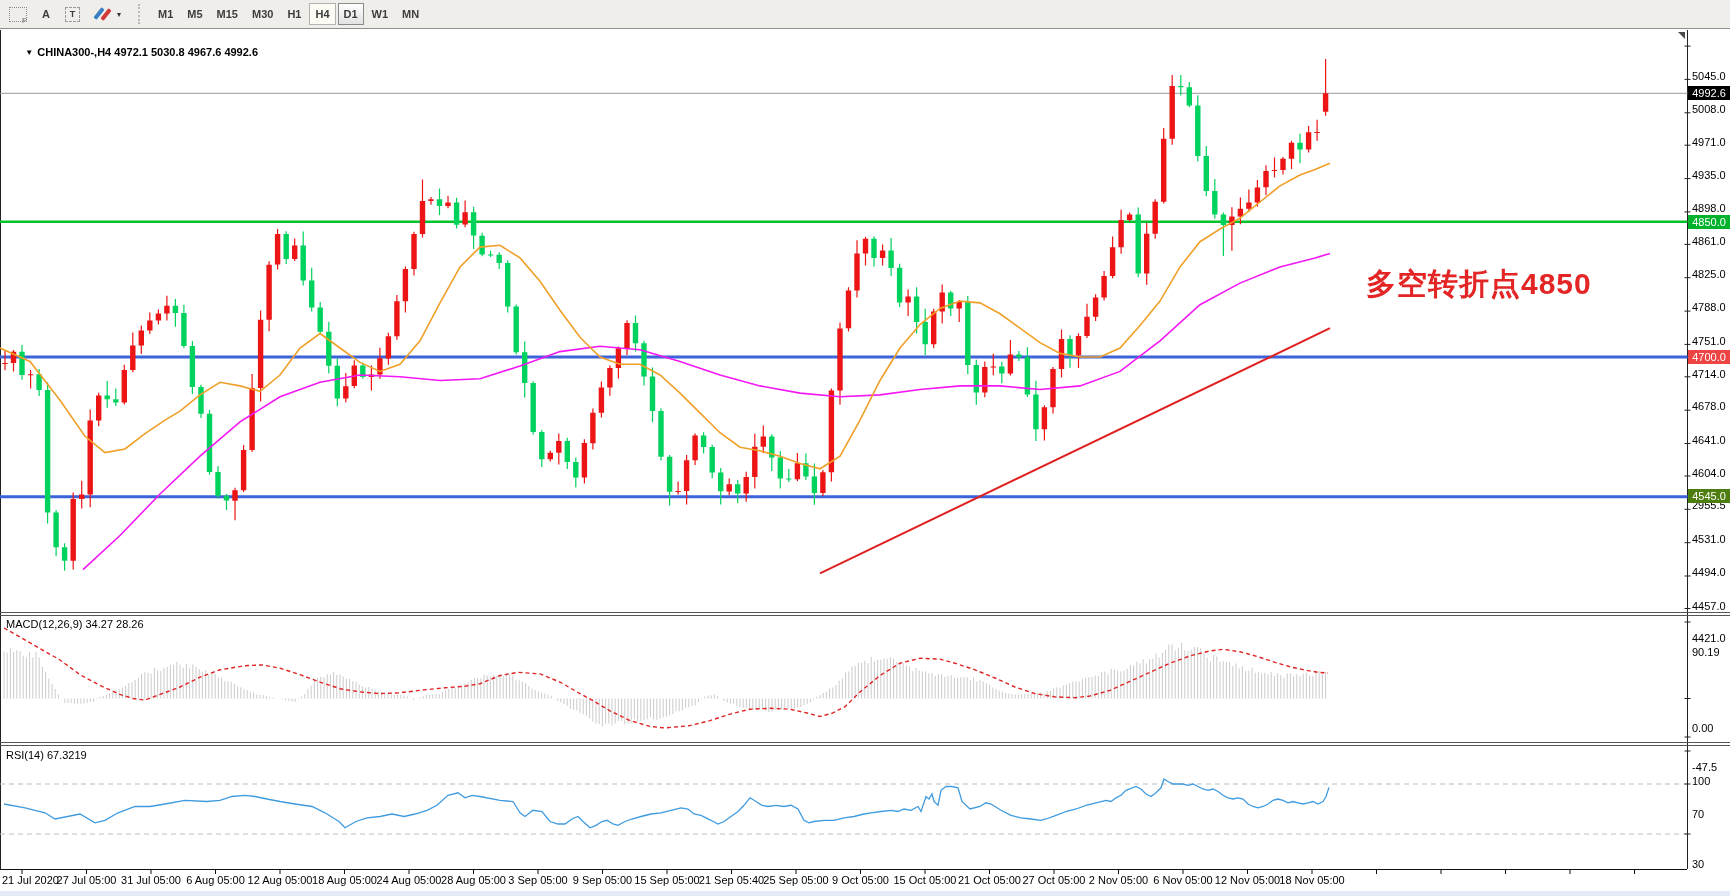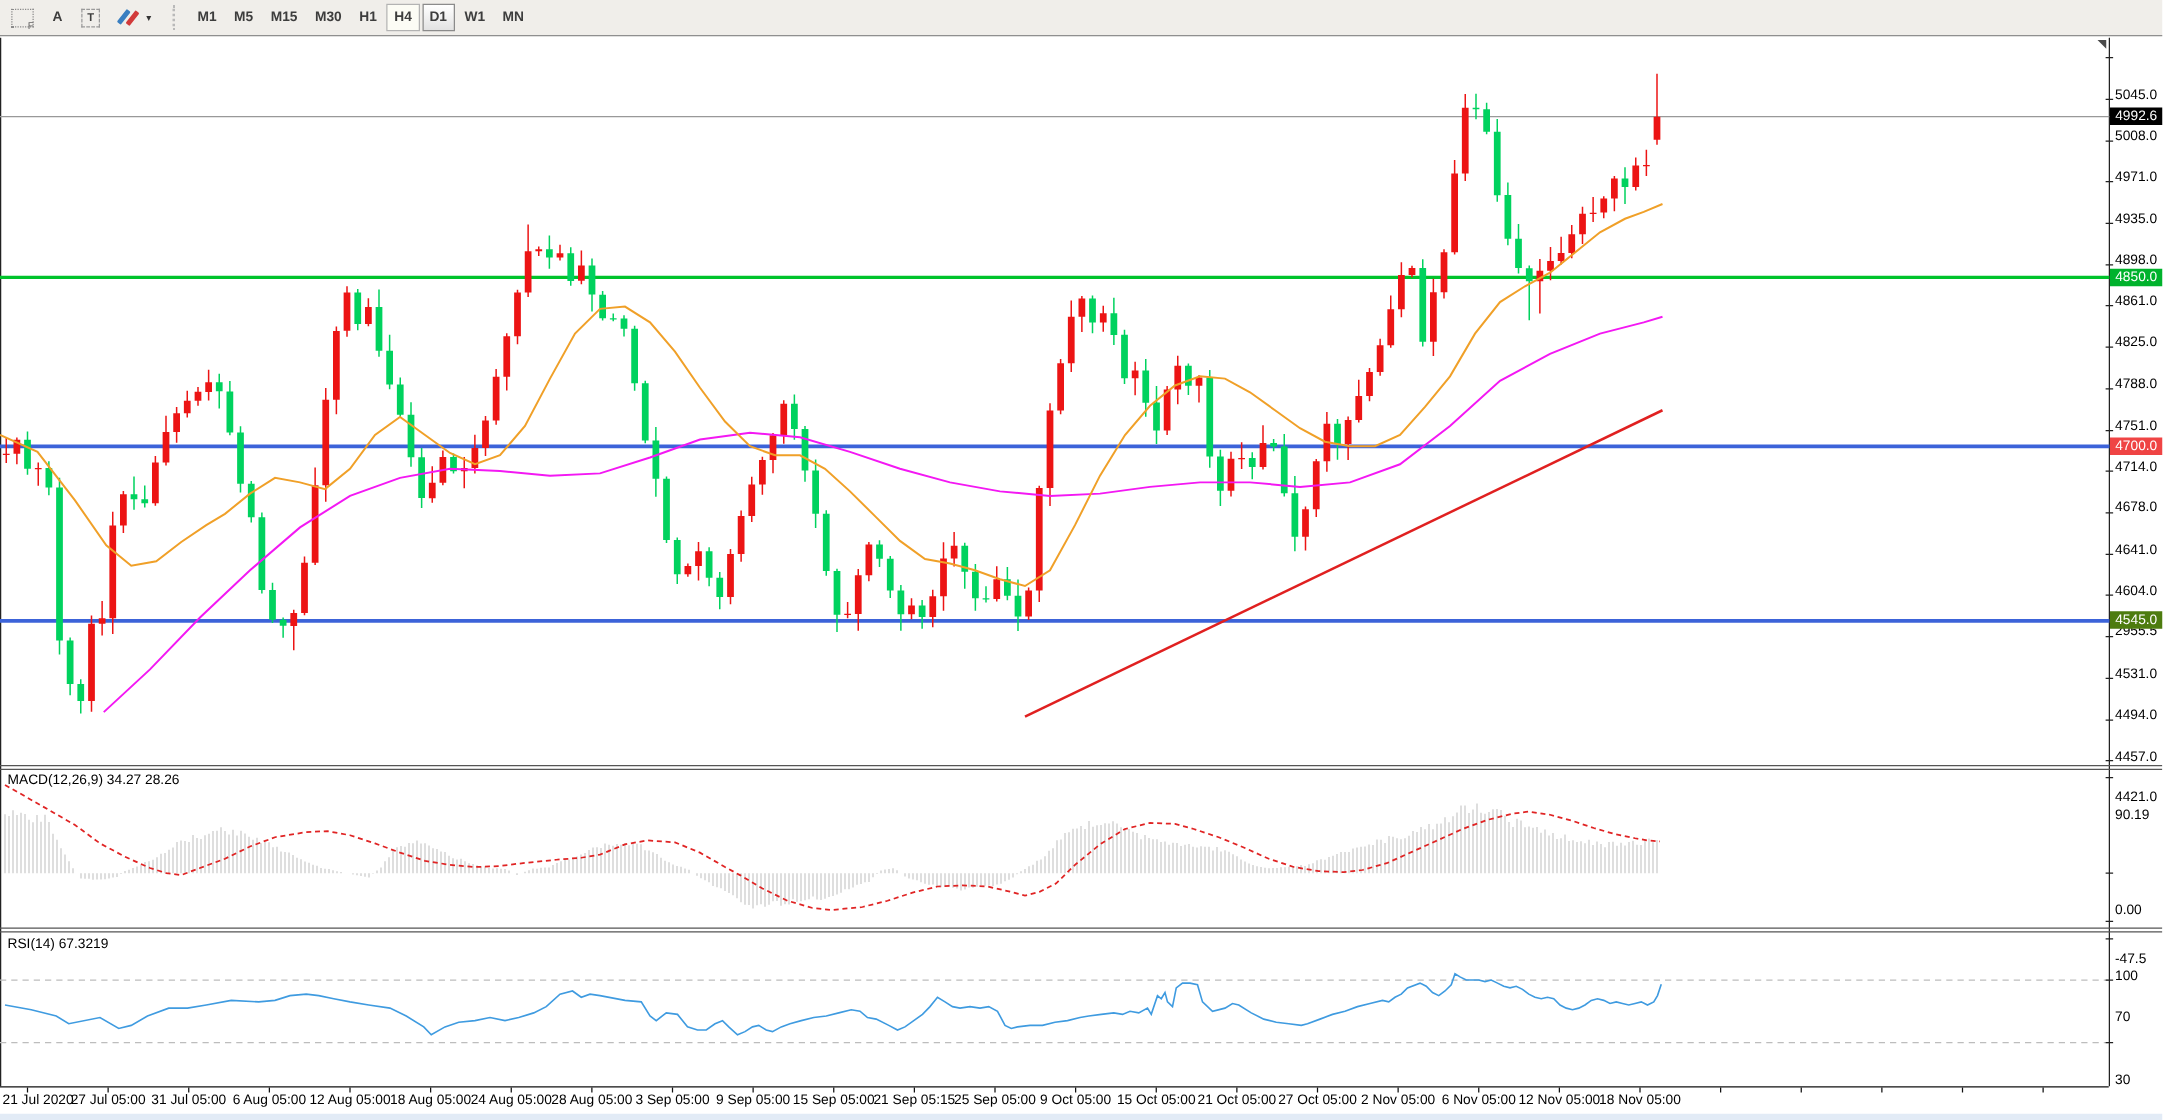--- a/index.html
+++ b/index.html
@@ -149,20 +149,23 @@
         <path d="M1183.0 840 v4" stroke="#111" stroke-width="1"></path>
         <path d="M1247.5 840 v4" stroke="#111" stroke-width="1"></path>
         <path d="M1312.0 840 v4" stroke="#111" stroke-width="1"></path>
         <path d="M1376.5 840 v4" stroke="#111" stroke-width="1"></path>
         <path d="M1441.0 840 v4" stroke="#111" stroke-width="1"></path>
         <path d="M1505.5 840 v4" stroke="#111" stroke-width="1"></path>
         <path d="M1570.0 840 v4" stroke="#111" stroke-width="1"></path>
         <path d="M1634.5 840 v4" stroke="#111" stroke-width="1"></path>
       </svg>
 
+    <div id="main-title" class="panel-label">
+      <span class="tri">▼</span><span>CHINA300-,H4 4972.1 5030.8 4967.6 4992.6</span>
+    </div>
     <div class="panel-label" style="left:6px;top:588px;">MACD(12,26,9) 34.27 28.26</div>
     <div class="panel-label" style="left:6px;top:719px;">RSI(14) 67.3219</div>
 
     <div id="price-axis">
         <div class="axis-label" style="top: 39.5719px;">5045.0</div>
         <div class="axis-label" style="top: 72.92px;">5008.0</div>
         <div class="axis-label" style="top: 106.268px;">4971.0</div>
         <div class="axis-label" style="top: 138.715px;">4935.0</div>
         <div class="axis-label" style="top: 172.063px;">4898.0</div>
         <div class="axis-label" style="top: 205.411px;">4861.0</div>
@@ -186,35 +189,36 @@
         <div class="axis-label" style="top: 744.5px;">100</div>
         <div class="axis-label" style="top: 777.5px;">70</div>
         <div class="axis-label" style="top: 827.5px;">30</div>
       </div>
 
     <div class="badge" style="background:#000;top:56px;">4992.6</div>
     <div class="badge" style="background:#00b22c;top:185px;">4850.0</div>
     <div class="badge" style="background:#ef4444;top:320px;">4700.0</div>
     <div class="badge" style="background:#4d7c0f;top:459px;">4545.0</div>
 
+    <div id="annotation">多空转折点4850</div>
     <div id="scroll-marker"></div>
 
     <div id="time-axis">
         <div class="time-label" style="left: 2px; margin-left: 0px; text-align: left;">21 Jul 2020</div>
         <div class="time-label" style="left: 86.5px;">27 Jul 05:00</div>
         <div class="time-label" style="left: 151px;">31 Jul 05:00</div>
         <div class="time-label" style="left: 215.5px;">6 Aug 05:00</div>
         <div class="time-label" style="left: 280px;">12 Aug 05:00</div>
         <div class="time-label" style="left: 344.5px;">18 Aug 05:00</div>
         <div class="time-label" style="left: 409px;">24 Aug 05:00</div>
         <div class="time-label" style="left: 473.5px;">28 Aug 05:00</div>
         <div class="time-label" style="left: 538px;">3 Sep 05:00</div>
         <div class="time-label" style="left: 602.5px;">9 Sep 05:00</div>
         <div class="time-label" style="left: 667px;">15 Sep 05:00</div>
-        <div class="time-label" style="left: 731.5px;">21 Sep 05:15</div>
+        <div class="time-label" style="left: 731.5px;">21 Sep 05:40</div>
         <div class="time-label" style="left: 796px;">25 Sep 05:00</div>
         <div class="time-label" style="left: 860.5px;">9 Oct 05:00</div>
         <div class="time-label" style="left: 925px;">15 Oct 05:00</div>
         <div class="time-label" style="left: 989.5px;">21 Oct 05:00</div>
         <div class="time-label" style="left: 1054px;">27 Oct 05:00</div>
         <div class="time-label" style="left: 1118.5px;">2 Nov 05:00</div>
         <div class="time-label" style="left: 1183px;">6 Nov 05:00</div>
         <div class="time-label" style="left: 1247.5px;">12 Nov 05:00</div>
         <div class="time-label" style="left: 1312px;">18 Nov 05:00</div>
       </div>

